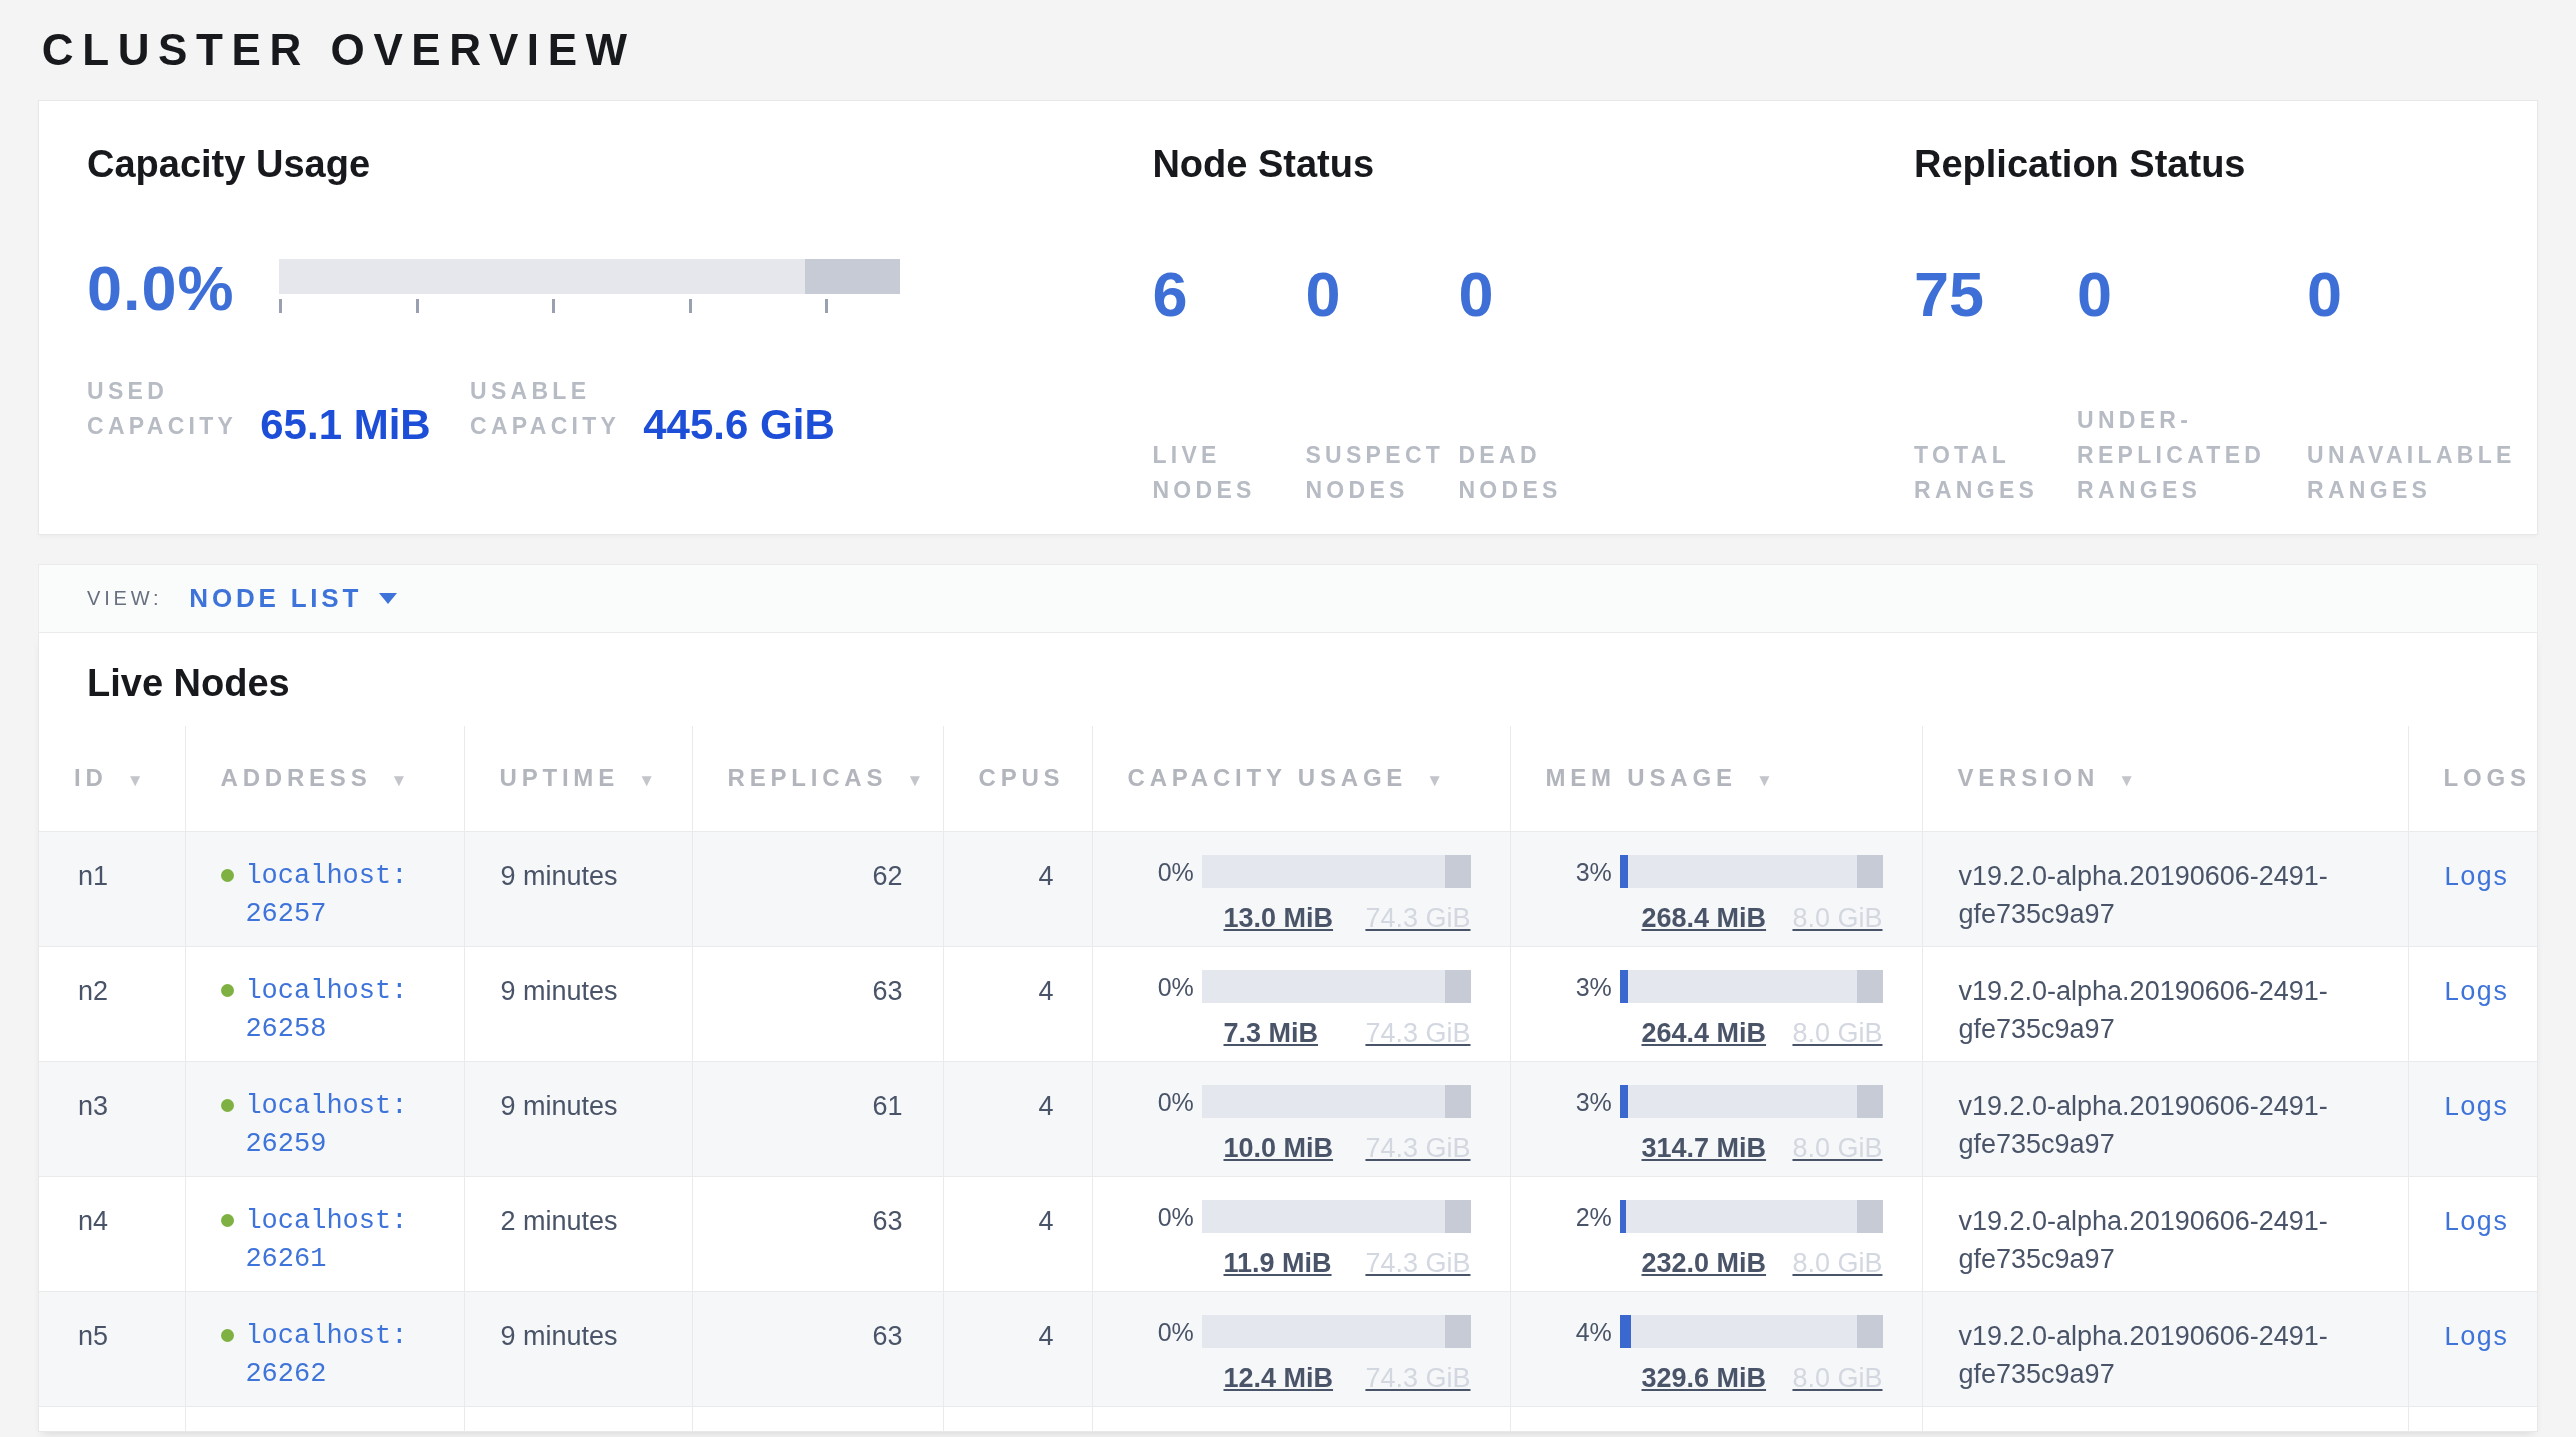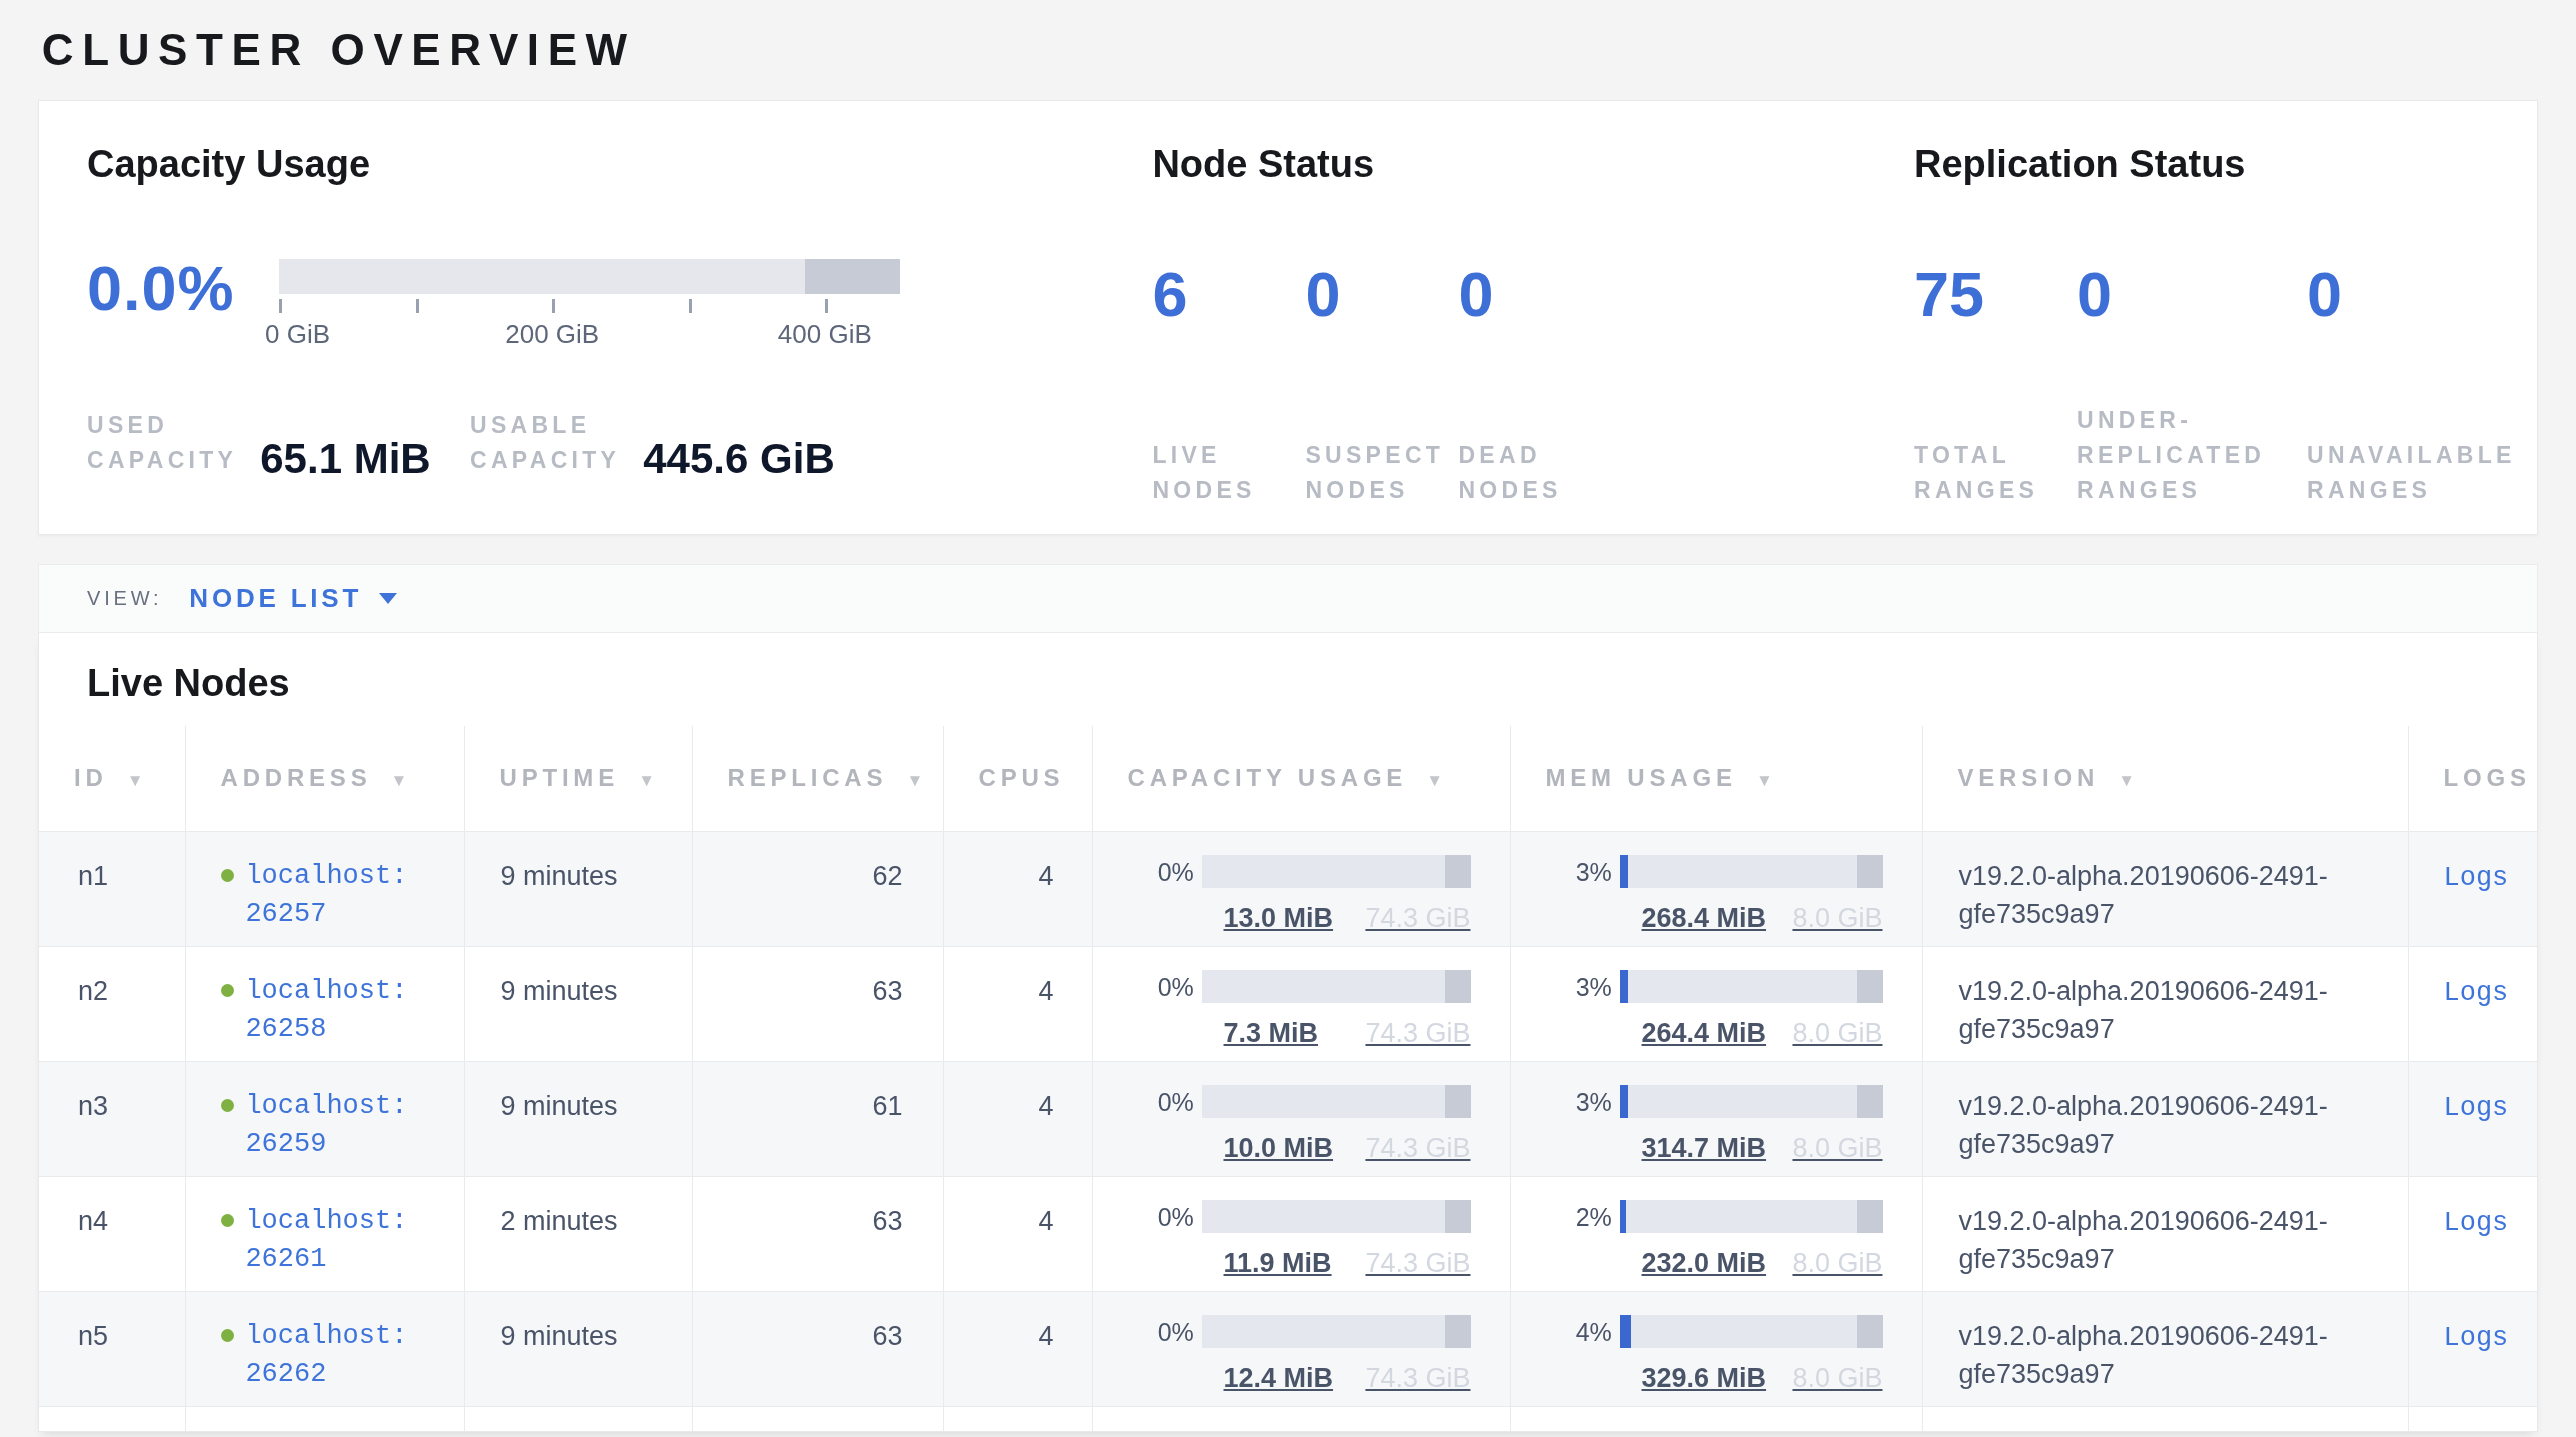--- a/index.html
+++ b/index.html
@@ -46,21 +46,21 @@
   .g-ticklabels { position: relative; height: 35px; margin-top: 3.8px; }
   .g-ticklabels .tl {
     position: absolute; transform: translateX(-50%);
     font-size: 26px; color: #5d6779; white-space: nowrap;
   }
   .cap-stats { display: flex; margin-top: 54px; }
   .cap-stat { display: flex; align-items: flex-end; width: 383px; }
   .stat-label { font-size: 23px; font-weight: 600; letter-spacing: 4.3px;
                 color: #b7bbc4; line-height: 35px; }
   .cap-stat .stat-value {
-    font-size: 42px; font-weight: 600; color: #0f172a;
+    font-size: 42px; font-weight: 600; color: #1d4ed8;
     margin-left: 23px; line-height: 38px;
   }
   .stats-row { display: flex; margin-top: 77px; }
   .stat-block { display: flex; flex-direction: column; justify-content: space-between;
                 height: 245px; }
   .stat-num { font-size: 63px; font-weight: 600; color: #3e6fd7; line-height: 1; }
   .w160 { width: 153px; } .w170 { width: 163px; } .w240 { width: 230px; }
 
   
   .view-bar {
@@ -150,25 +150,20 @@
           <div class="g-bar">
             <div class="fill" style="width: 0%;"></div>
             <div class="dark" style="width: 15.3%;"></div>
           </div>
           <div class="g-axis">
             <span class="tick" style="left:0%"></span>
             <span class="tick" style="left:22%"></span>
             <span class="tick" style="left:44%"></span>
             <span class="tick" style="left:66%"></span>
             <span class="tick" style="left:87.9%"></span>
-          </div>
-          <div class="g-ticklabels">
-            <span class="tl" style="left:3%">0 GiB</span>
-            <span class="tl" style="left:44%">200 GiB</span>
-            <span class="tl" style="left:87.9%">400 GiB</span>
           </div>
         </div>
       </div>
       <div class="cap-stats">
         <div class="cap-stat">
           <div class="stat-label">
             <div>USED</div>
             <div>CAPACITY</div>
           </div>
           <div class="stat-value">65.1 MiB</div>

